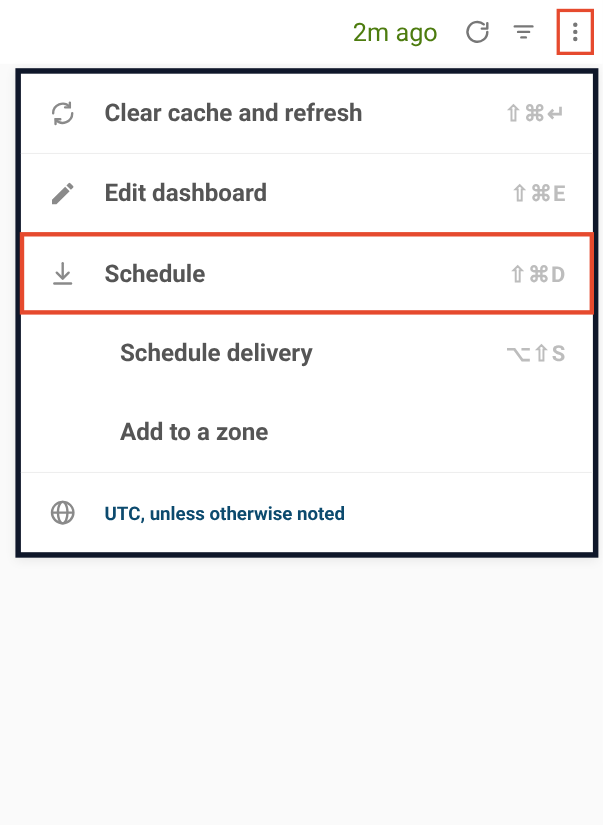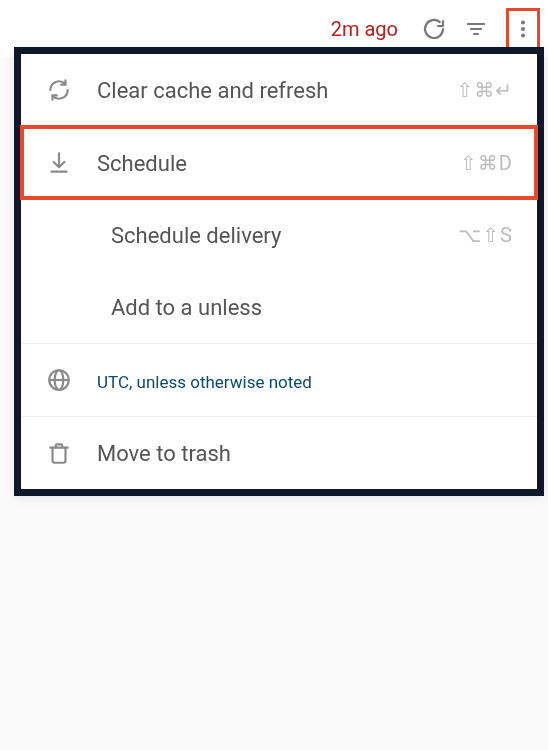--- a/index.html
+++ b/index.html
@@ -20,22 +20,22 @@
       height: 58px;
       display: flex;
       align-items: center;
       gap: 18px;
       padding-right: 8px;
       background: #fff;
       width: 100%;
       justify-content: flex-end;
     }
     .toolbar .timestamp {
-      color: #b91c1c;
-      font-size: 20px;
+      color: #4d7c0f;
+      font-size: 23px;
       margin-right: 6px;
     }
     .toolbar .tb-icon {
       color: #777;
       display: flex;
       align-items: center;
       justify-content: center;
     }
     .toolbar .kebab {
       width: 34px;
@@ -44,26 +44,27 @@
       align-items: center;
       justify-content: center;
     }
     .highlight-red {
       border: 3px solid #e64a2e;
     }
 
     
     .menu {
       position: absolute;
-      top: 47px;
+      top: 62px;
       left: 14px;
       right: 4px;
       background: #fff;
-      border: 7px solid #0f172a;
+      border: 5px solid #0f172a;
       box-shadow: 0 2px 10px rgba(0,0,0,0.08);
+      font-weight: bold;
     }
 
     .menu-item {
       display: flex;
       align-items: center;
       padding: 22px 24px;
       gap: 24px;
       border-top: 1px solid #eee;
       position: relative;
     }
@@ -141,20 +142,31 @@
         <path d="M18 3v4h-4"></path>
         <path d="M6 21v-4h4"></path>
       </svg>
     </span>
     <div class="mi-text">
       <span class="mi-label">Clear cache and refresh</span>
     </div>
     <span class="mi-short">⇧⌘↵</span>
   </div>
 
+  <div class="menu-item">
+    <span class="mi-icon">
+      <svg width="26" height="26" viewBox="0 0 24 24" fill="currentColor">
+        <path d="M3 17.25V21h3.75L17.81 9.94l-3.75-3.75L3 17.25zM20.71 7.04a1 1 0 0 0 0-1.41l-2.34-2.34a1 1 0 0 0-1.41 0l-1.83 1.83 3.75 3.75 1.83-1.83z"></path>
+      </svg>
+    </span>
+    <div class="mi-text">
+      <span class="mi-label">Edit dashboard</span>
+    </div>
+    <span class="mi-short">⇧⌘E</span>
+  </div>
 
   <div class="menu-item highlighted">
     <span class="mi-icon">
       <svg width="26" height="26" viewBox="0 0 24 24" fill="none" stroke="currentColor" stroke-width="2" stroke-linecap="round" stroke-linejoin="round">
         <path d="M12 3v12"></path>
         <path d="M7 11l5 5 5-5"></path>
         <line x1="5" y1="20" x2="19" y2="20"></line>
       </svg>
     </span>
     <div class="mi-text">
@@ -167,43 +179,31 @@
     <span class="mi-icon blank"></span>
     <div class="mi-text">
       <span class="mi-label">Schedule delivery</span>
     </div>
     <span class="mi-short">⌥⇧S</span>
   </div>
 
   <div class="menu-item no-sep">
     <span class="mi-icon blank"></span>
     <div class="mi-text">
-      <span class="mi-label">Add to a unless</span>
+      <span class="mi-label">Add to a zone</span>
     </div>
   </div>
 
   <div class="menu-item">
     <span class="mi-icon">
       <svg width="26" height="26" viewBox="0 0 24 24" fill="none" stroke="currentColor" stroke-width="2">
         <circle cx="12" cy="12" r="9"></circle>
         <ellipse cx="12" cy="12" rx="4" ry="9"></ellipse>
         <line x1="3" y1="12" x2="21" y2="12"></line>
       </svg>
     </span>
     <div class="mi-text">
       <span class="mi-sub">UTC, unless otherwise noted</span>
     </div>
   </div>
 
-  <div class="menu-item">
-    <span class="mi-icon">
-      <svg width="26" height="26" viewBox="0 0 24 24" fill="none" stroke="currentColor" stroke-width="2" stroke-linecap="round" stroke-linejoin="round">
-        <path d="M4 7h16"></path>
-        <path d="M9 7V5a1 1 0 0 1 1-1h4a1 1 0 0 1 1 1v2"></path>
-        <path d="M6 7v12a2 2 0 0 0 2 2h8a2 2 0 0 0 2-2V7"></path>
-      </svg>
-    </span>
-    <div class="mi-text">
-      <span class="mi-label">Move to trash</span>
-    </div>
-  </div>
 
 </div>
 
 </body></html>

